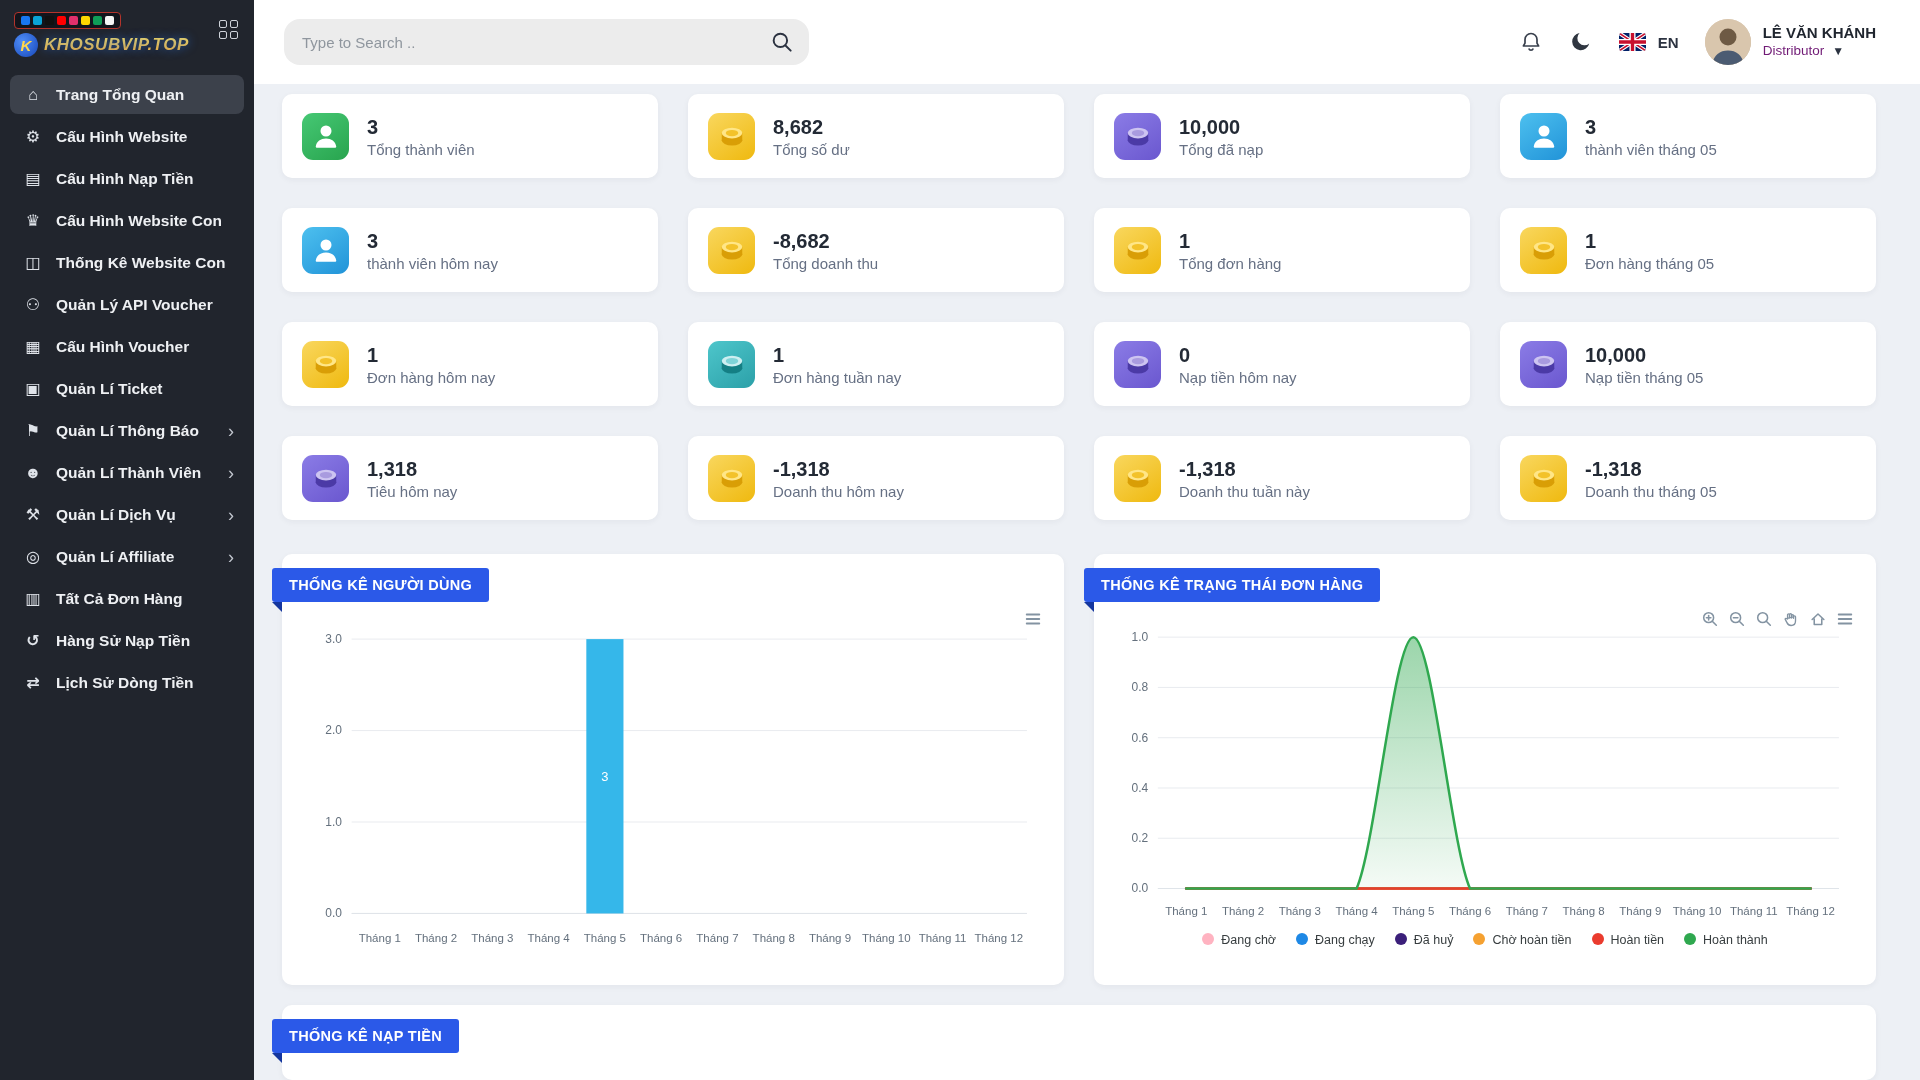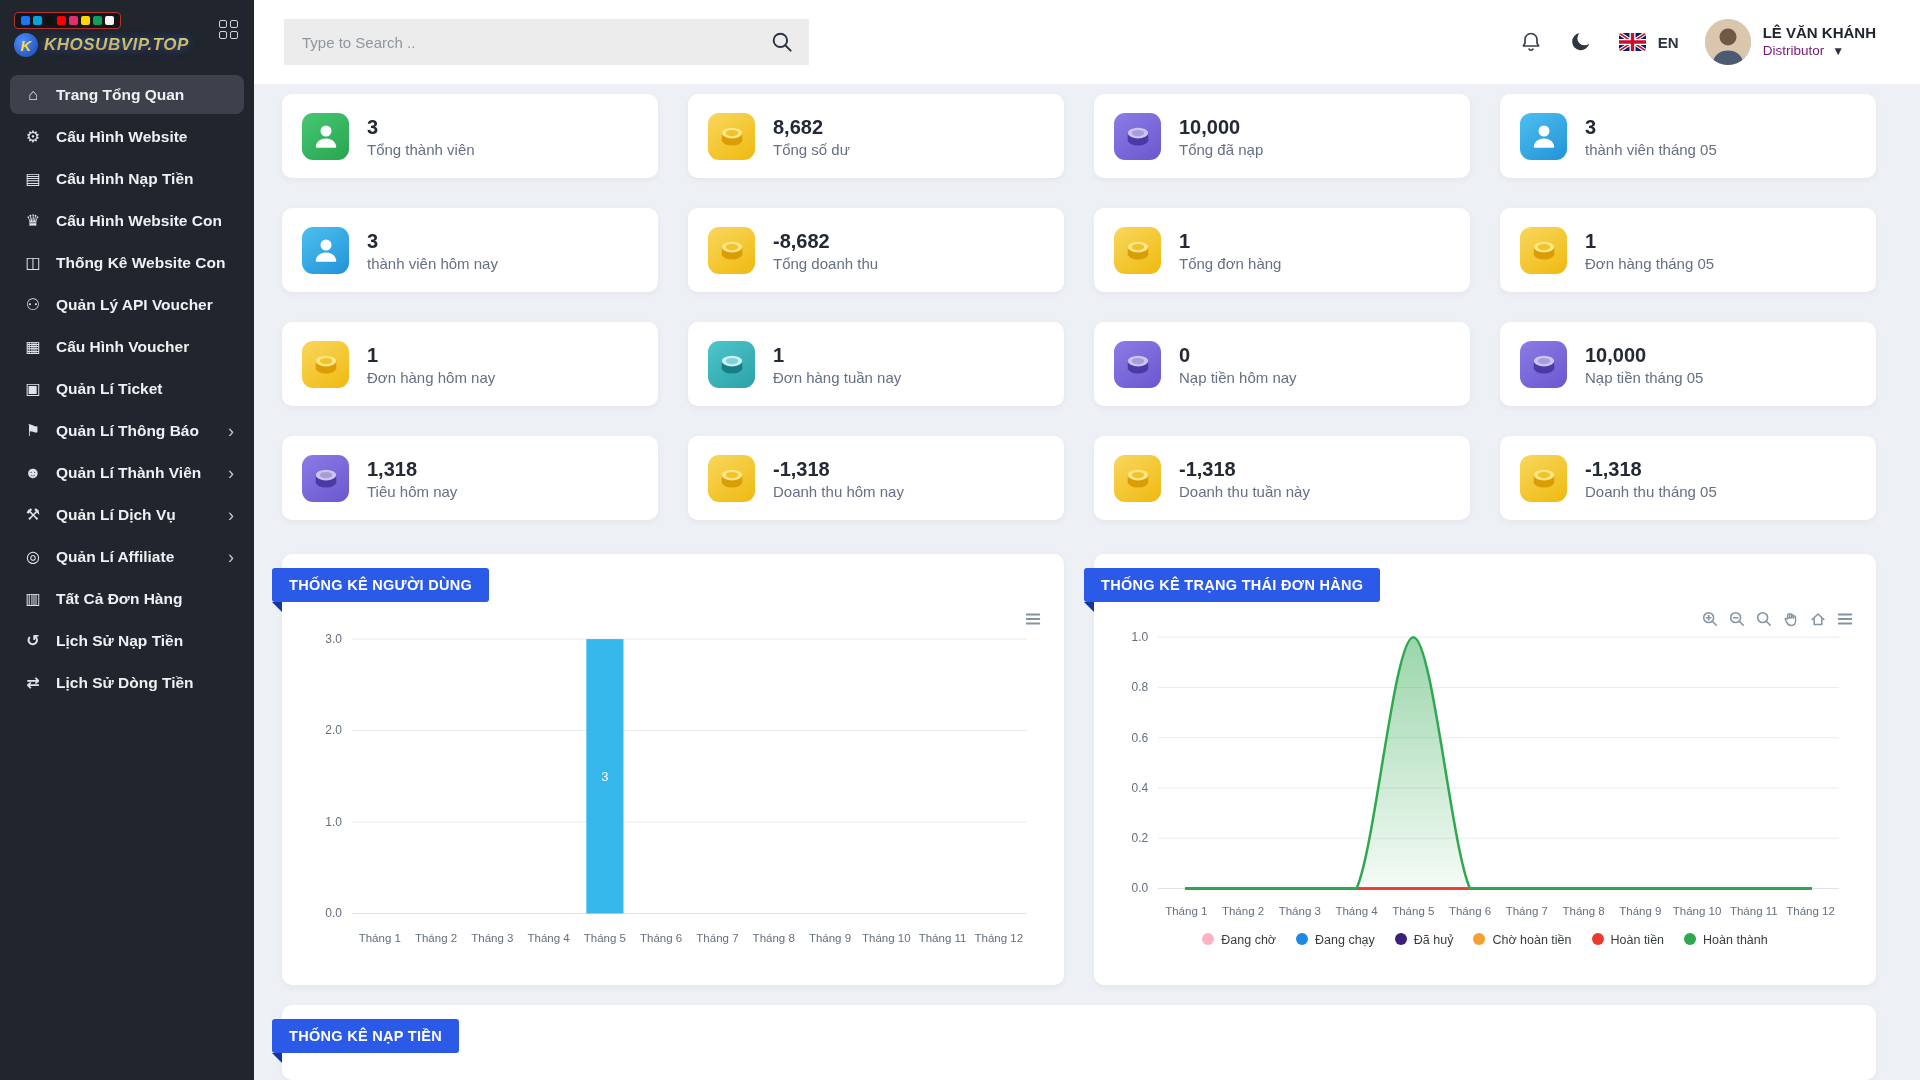--- a/index.html
+++ b/index.html
@@ -26,21 +26,21 @@
     padding:0 10px 0 12px;font-size:15.5px;font-weight:700;color:#eef0f3;cursor:pointer;white-space:nowrap}
   .menu-item.active{background:#3c414b}
   .menu-icon{width:22px;text-align:center;font-size:16px;color:#dfe3e9;font-style:normal;flex-shrink:0}
   .menu-chevron{margin-left:auto;color:#c2c7cf;font-size:18px;font-weight:400;line-height:1}
 
   
   .main{flex:1;display:flex;flex-direction:column;min-width:0}
   .topbar{height:84px;background:#fff;display:flex;align-items:center;justify-content:space-between;
     padding:0 44px 0 30px;flex-shrink:0}
   .search-box{position:relative;width:525px}
-  .search-input{width:100%;height:46px;border:none;outline:none;background:#ececec;border-radius:0;
+  .search-input{width:100%;height:46px;border:none;outline:none;background:#ececec;border-radius:16px;
     padding:0 52px 0 18px;font-size:15px;color:#333;font-family:inherit}
   .search-input::placeholder{color:#8f969e}
   .search-icon{position:absolute;right:14px;top:10px;cursor:pointer}
   .topbar-right{display:flex;align-items:center;gap:26px}
   .tb-icon{cursor:pointer;display:flex;align-items:center}
   .lang{display:flex;align-items:center;gap:12px;cursor:pointer}
   .flag{width:27px;height:18px;border-radius:3px;overflow:hidden;display:block}
   .lang-label{font-size:15px;font-weight:600;color:#2b3240}
   .user{display:flex;align-items:center;gap:12px;cursor:pointer}
   .avatar{width:46px;height:46px;border-radius:50%;overflow:hidden;background:linear-gradient(160deg,#e8d7c3,#b9a488);display:block}
@@ -165,21 +165,21 @@
           <i class="menu-icon">◎</i>
           <span>Quản Lí Affiliate</span>
           <span class="menu-chevron">›</span>
         </div>
         <div class="menu-item">
           <i class="menu-icon">▥</i>
           <span>Tất Cả Đơn Hàng</span>
         </div>
         <div class="menu-item">
           <i class="menu-icon">↺</i>
-          <span>Lịch Sử Nạp Tiền</span>
+          <span>Hàng Sử Nạp Tiền</span>
         </div>
         <div class="menu-item">
           <i class="menu-icon">⇄</i>
           <span>Lịch Sử Dòng Tiền</span>
         </div>
       </nav>
   </aside>
 
   <main class="main">
 

